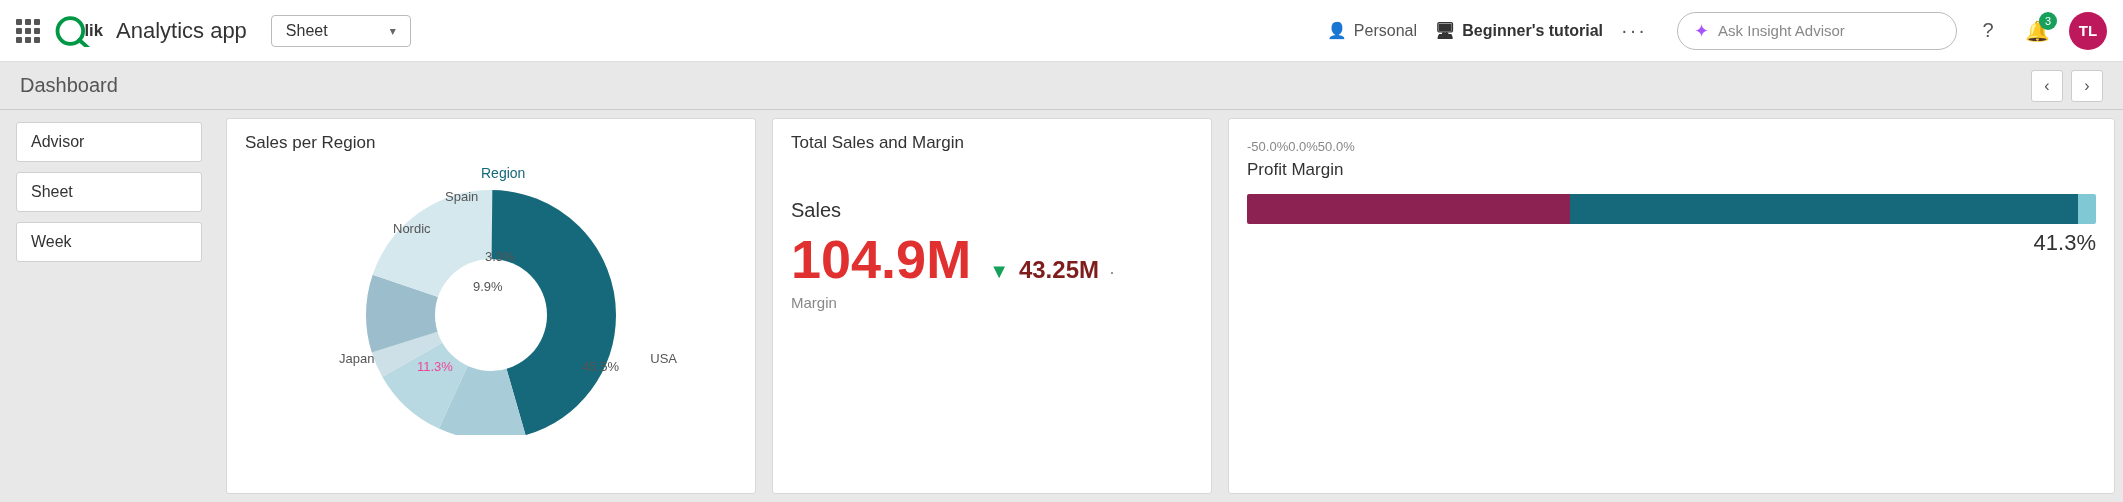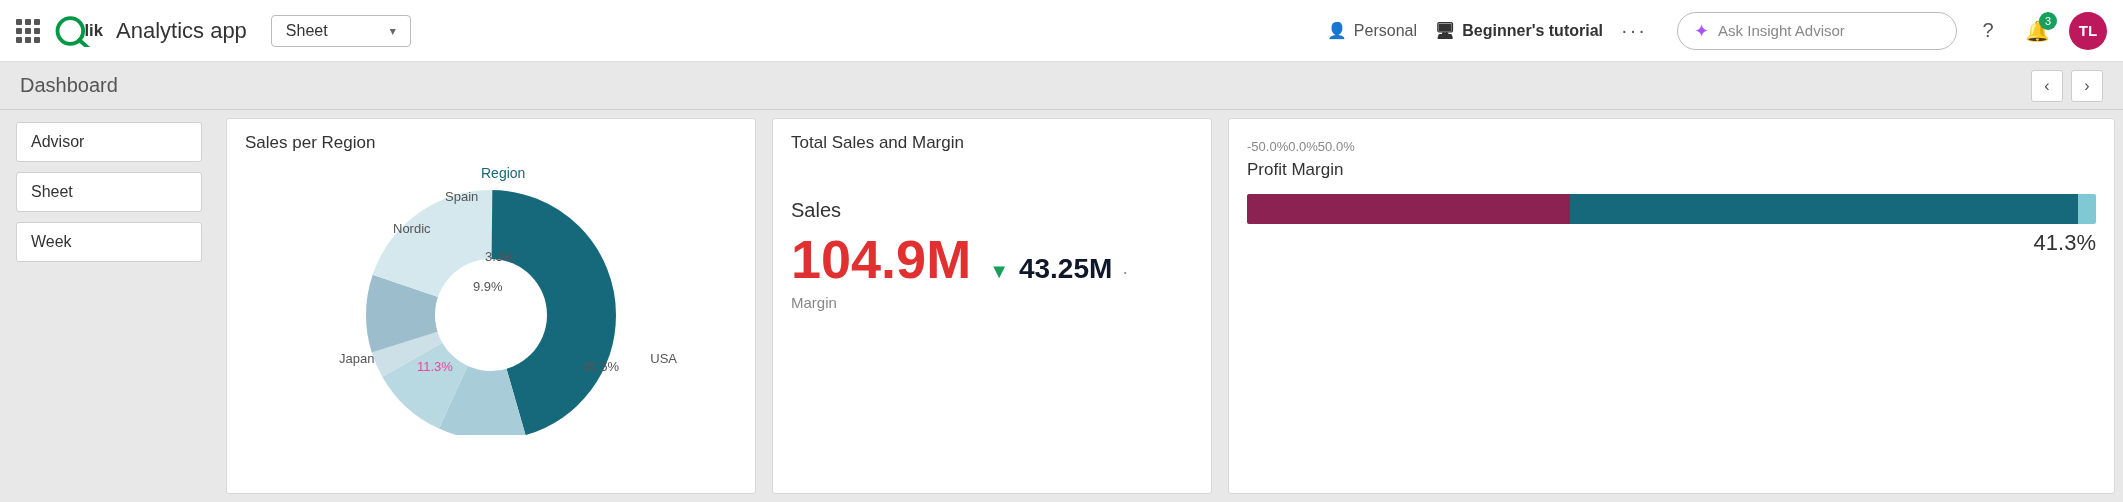--- a/index.html
+++ b/index.html
@@ -71,21 +71,21 @@
       display: flex; flex-direction: column; position: relative;
     }
     .chart-title { font-size: 17px; font-weight: 500; color: #333; margin-bottom: 8px; }
     .sales-region-card { width: 530px; min-width: 530px; }
 
     
     .total-sales-card { width: 440px; min-width: 440px; }
     .sales-label { font-size: 20px; color: #333; margin-top: 38px; margin-bottom: 6px; font-weight: 400; }
     .sales-number { font-size: 54px; font-weight: 700; color: #e03030; display: inline; }
     .sales-arrow { color: #16a05c; font-size: 20px; margin-left: 8px; }
-    .sales-margin-val { color: #0f172a; font-size: 28px; font-weight: 600; }
+    .sales-margin-val { color: #7f1d1d; font-size: 24px; font-weight: 600; }
     .sales-margin-label { color: #888; font-size: 15px; margin-top: 4px; }
     .sales-row { display: flex; align-items: baseline; gap: 10px; flex-wrap: wrap; }
 
     
     .profit-card { flex: 1; min-width: 240px; }
     .profit-axis { display: flex; justify-content: flex-start; font-size: 13px; color: #888; margin-bottom: 6px; }
     .profit-bar-row { display: flex; height: 30px; width: 100%; border-radius: 2px; overflow: hidden; margin-top: 48px; }
     .bar-segment-maroon { background: #8b2252; height: 30px; }
     .bar-segment-teal { background: #16697a; height: 30px; flex: 1; }
     .bar-segment-lightblue { background: #80c9d4; height: 30px; width: 18px; }

